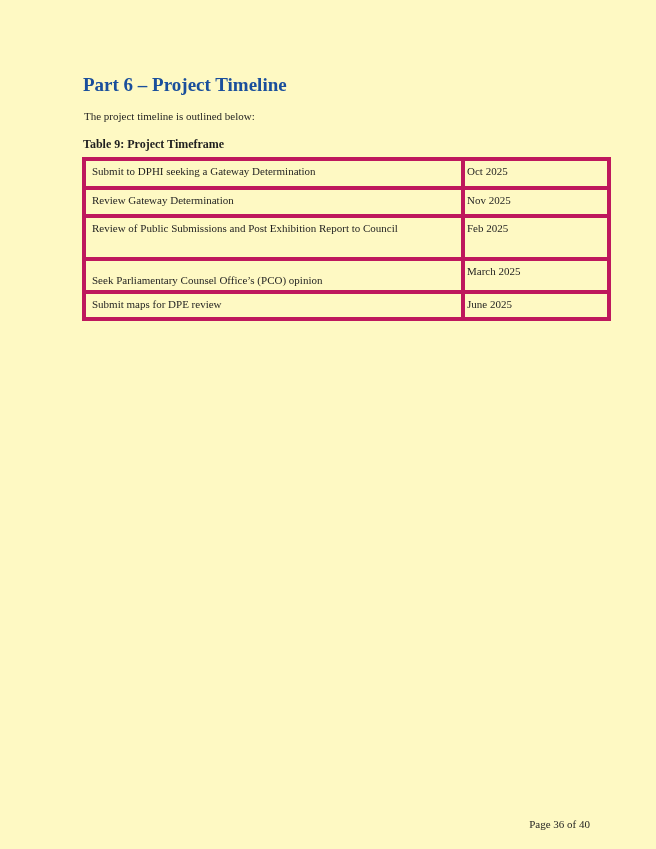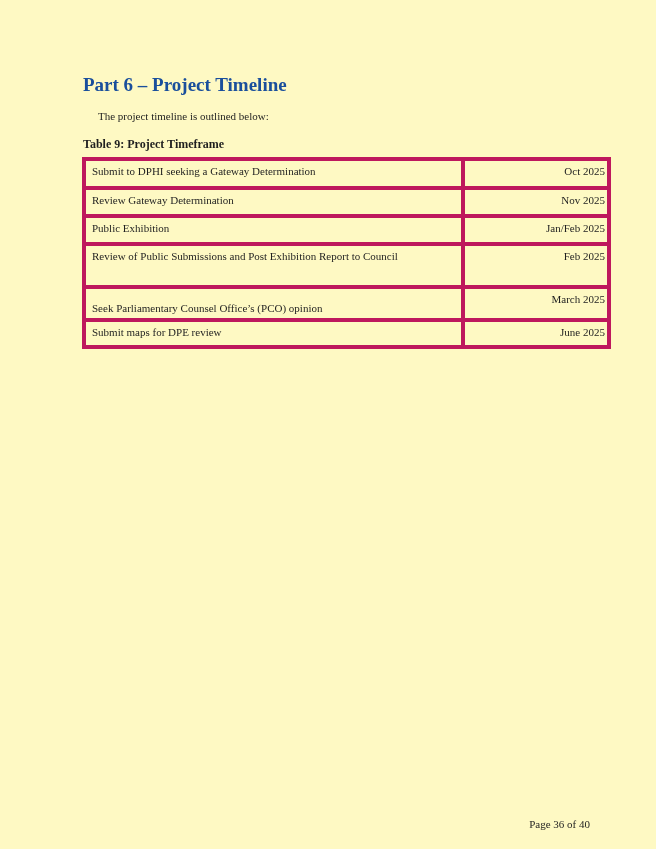--- a/index.html
+++ b/index.html
@@ -21,21 +21,21 @@
     left: 83px;
     top: 74px;
     margin: 0;
     font-size: 19px;
     line-height: 22px;
     font-weight: bold;
     color: #1a4f9c;
   }
   .doc-intro {
     position: absolute;
-    left: 98px;
+    left: 84px;
     top: 109px;
     margin: 0;
     font-size: 11px;
     line-height: 14px;
   }
   .table-caption {
     position: absolute;
     left: 83px;
     top: 137px;
     margin: 0;
@@ -58,21 +58,21 @@
     vertical-align: top;
     padding: 4px 2px 3px 6px;
   }
   .timeline-table td.label-cell {
     width: 367px;
     white-space: nowrap;
     overflow: hidden;
   }
   .timeline-table td.date-cell {
     width: 138px;
-    text-align: right;
+    text-align: left;
     padding: 4px 2px 3px 2px;
   }
   .timeline-table tr.r1 { height: 29px; }
   .timeline-table tr.r2 { height: 28px; }
   .timeline-table tr.r3 { height: 28px; }
   .timeline-table tr.r4 { height: 43px; }
   .timeline-table tr.r5 { height: 33px; }
   .timeline-table tr.r6 { height: 27px; margin-top: 20px; }
   .timeline-table tr.r7 { height: 30px; }
   .timeline-table tr.r5 td.label-cell { padding-top: 13px; }
@@ -100,24 +100,20 @@
   <table class="timeline-table">
     <tbody>
       <tr class="r1">
         <td class="label-cell">Submit to DPHI seeking a Gateway Determination</td>
         <td class="date-cell">Oct 2025</td>
       </tr>
       <tr class="r2">
         <td class="label-cell">Review Gateway Determination</td>
         <td class="date-cell">Nov 2025</td>
       </tr>
-      <tr class="r3">
-        <td class="label-cell">Public Exhibition</td>
-        <td class="date-cell">Jan/Feb 2025</td>
-      </tr>
       <tr class="r4">
         <td class="label-cell">Review of Public Submissions and Post Exhibition Report to Council</td>
         <td class="date-cell">Feb 2025</td>
       </tr>
       <tr class="r5">
         <td class="label-cell">Seek Parliamentary Counsel Office’s (PCO) opinion</td>
         <td class="date-cell">March 2025</td>
       </tr>
       <tr class="r6">
         <td class="label-cell">Submit maps for DPE review</td>

